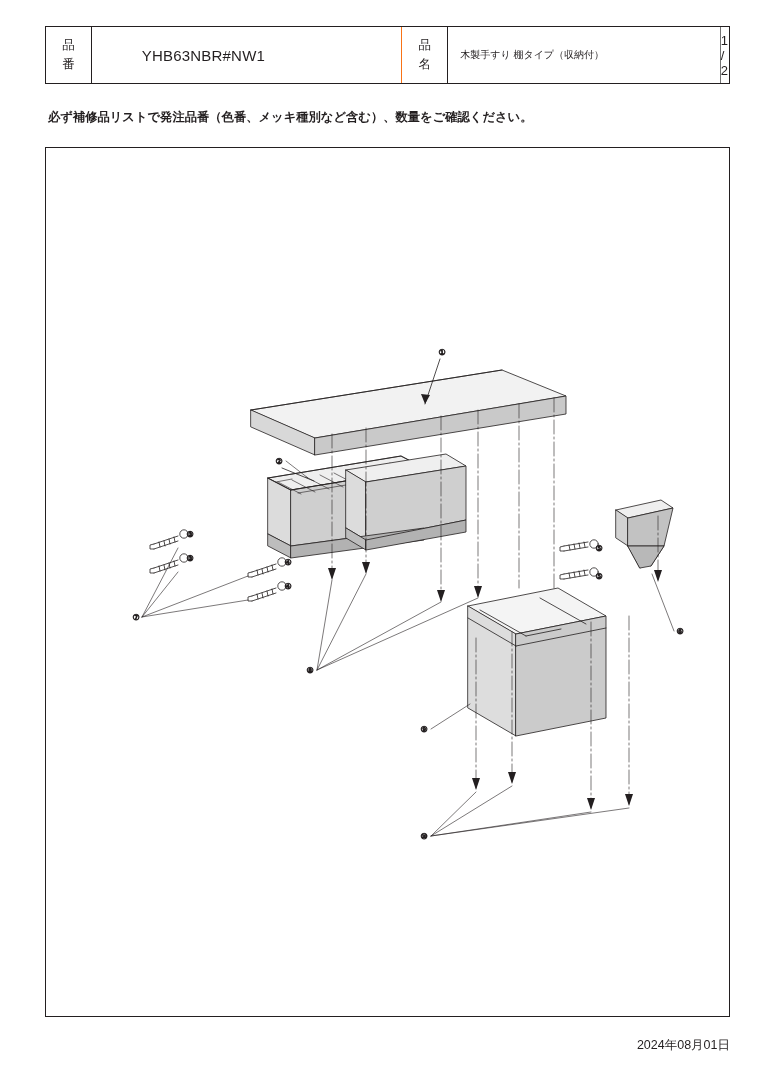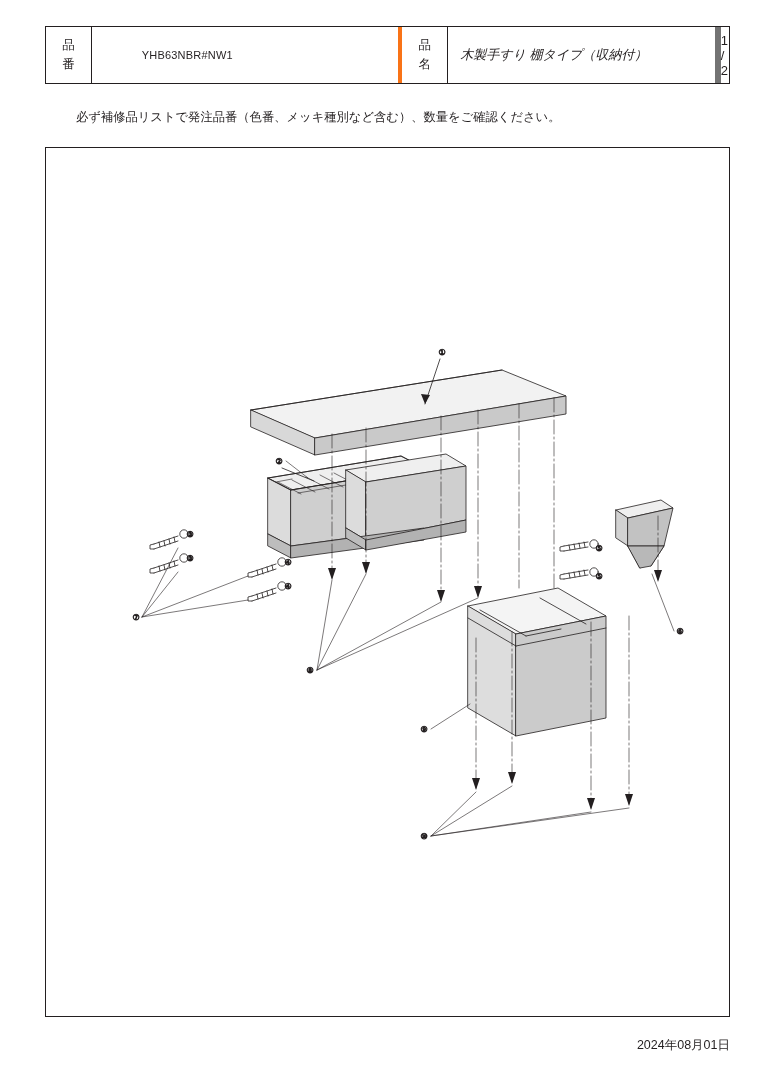--- a/index.html
+++ b/index.html
@@ -39,50 +39,48 @@
   }
   .cell-lbl {
     width: 46px;
     border-right: 1px solid #231f20;
     flex-direction: column;
     line-height: 1.55;
     font-size: 12.5px;
   }
   .cell-code {
     width: 312px;
-    border-right: 4px solid #f97316;
+    border-right: 1px solid #f97316;
     justify-content: flex-start;
     padding-left: 50px;
-    font-size: 11px;
+    font-size: 15px;
     letter-spacing: .2px;
   }
   .cell-name {
     width: 274px;
-    border-right: 6px solid #737373;
+    border-right: 1px solid #737373;
     justify-content: flex-start;
     padding-left: 12px;
-    font-size: 13px;
-    font-style: italic;
+    font-size: 10px;
   }
   .cell-page {
     flex: 1;
     font-size: 13px;
     letter-spacing: 1px;
   }
   
   .notes {
     position: absolute;
     left: 48px;
     top: 108px;
     width: 690px;
     font-size: 12.3px;
     line-height: 1.55;
     color: #231f20;
-    font-weight: normal;
-    margin-left: 28px;
+    font-weight: bold;
   }
   
   .drawing-frame {
     position: absolute;
     left: 45px;
     top: 147px;
     width: 685px;
     height: 870px;
     border: 1px solid #231f20;
     box-sizing: border-box;

